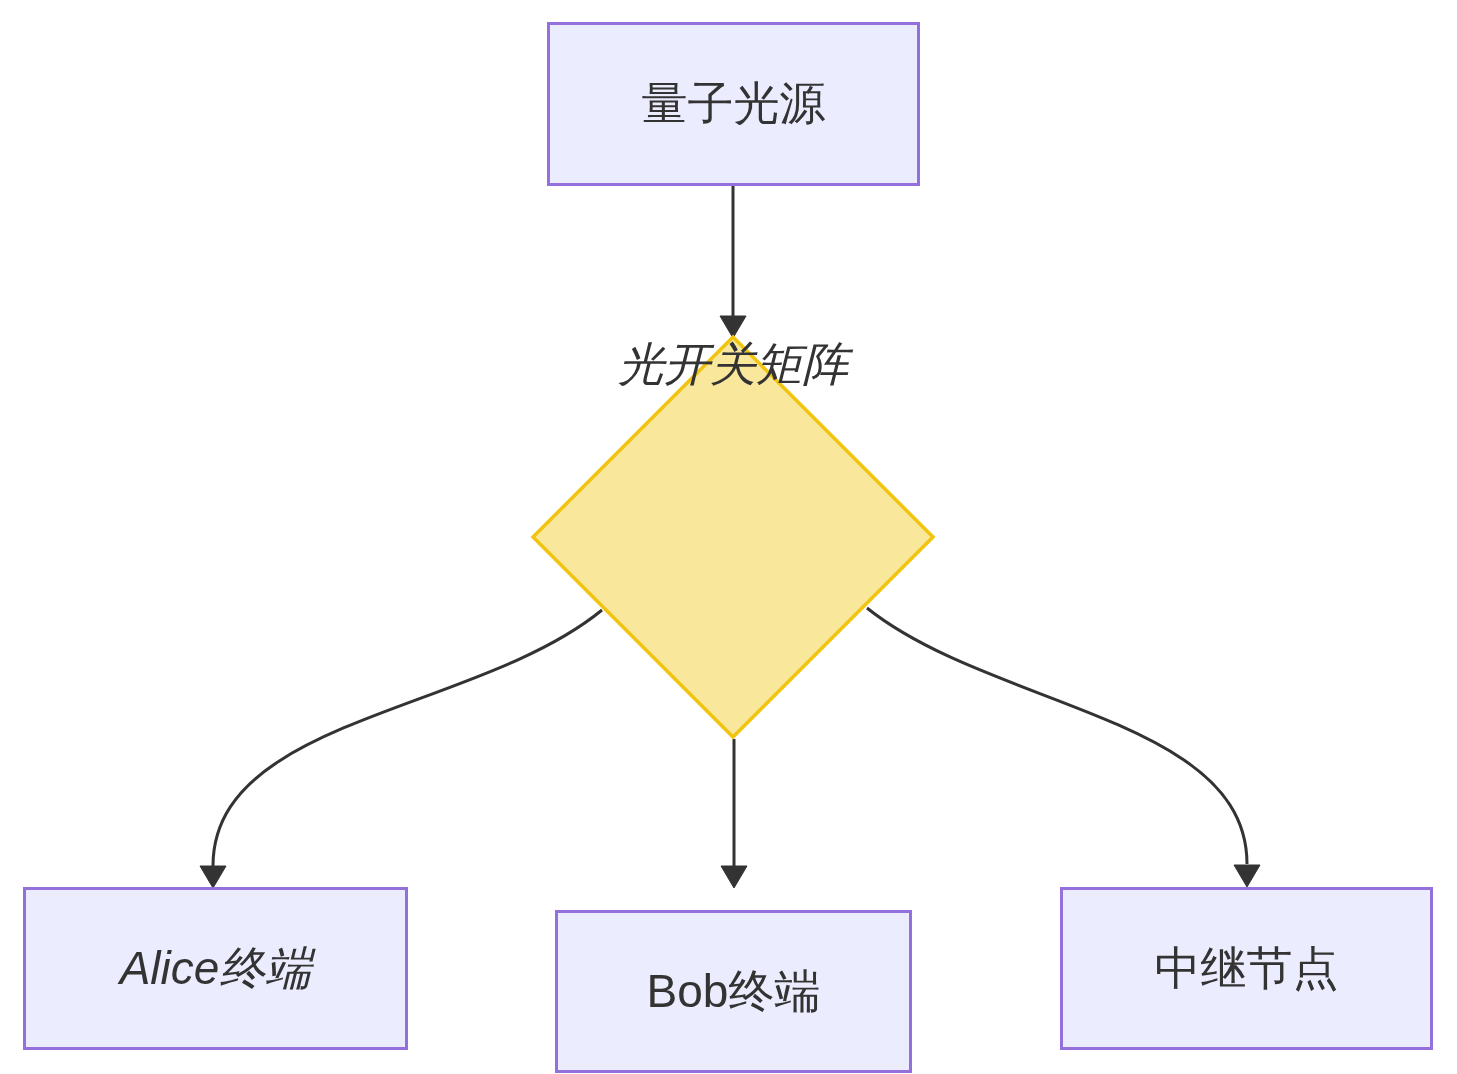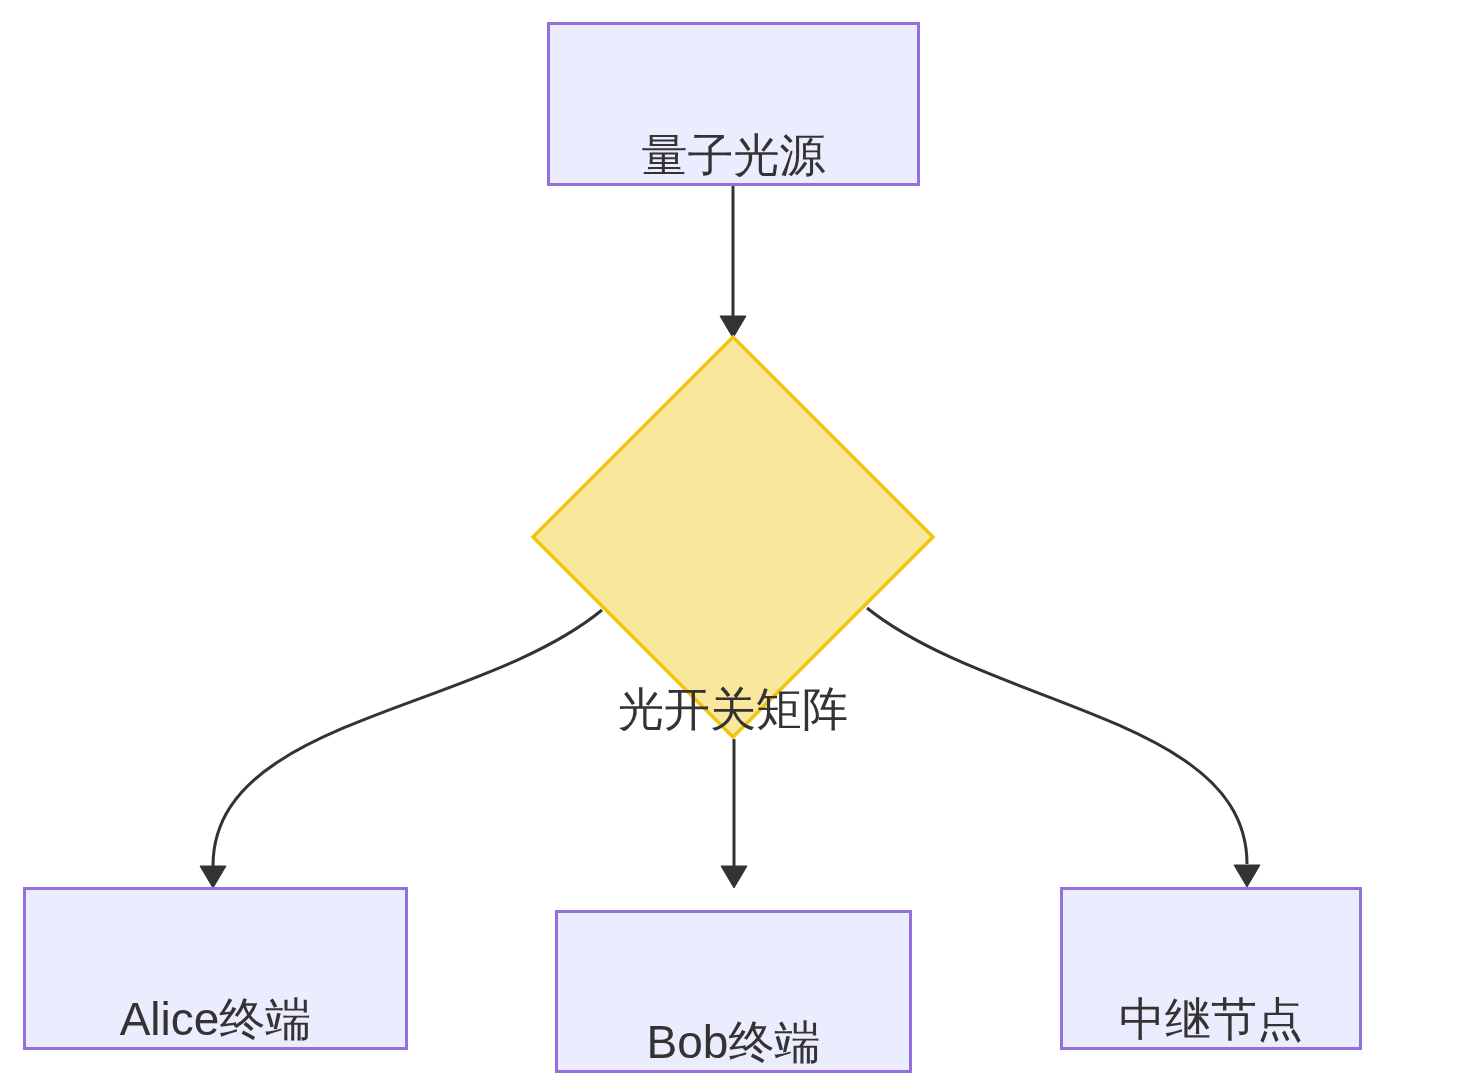--- a/index.html
+++ b/index.html
@@ -33,42 +33,43 @@
     stroke-width:1;
     stroke-linejoin:round;
   }
   .decision-shape{
     fill:var(--decision-fill);
     stroke:var(--decision-border);
     stroke-width:3.5;
   }
   .node{
     position:absolute;
-    display:flex;align-items:flex-end;justify-content:center;
+    display:flex;align-items:center;justify-content:center;
     box-sizing:border-box;
     background:var(--node-fill);
     border:3px solid var(--node-border);
   }
   .node .label, .diamond-label .label{
     color:var(--text-color);
     font-size:46px;
     line-height:1.2;
     white-space:nowrap;
     text-align:center;
   }
   .diamond-label{
     position:absolute;
-    display:flex;align-items:flex-end;justify-content:center;
+    display:flex;align-items:flex-start;justify-content:center;
     background:transparent;
     pointer-events:none;
+    font-style:italic;
   }
   .node-quantum-source{left:547px;top:22px;width:373px;height:164px;}
-  .node-alice-terminal{left:23px;top:887px;width:385px;height:163px;}
+  .node-alice-terminal{left:23px;top:887px;width:385px;height:163px;font-style:italic;}
   .node-bob-terminal{left:555px;top:887px;width:357px;height:163px;margin-top:23px;}
-  .node-relay-node{left:1060px;top:887px;width:302px;height:163px;}
+  .node-relay-node{left:1060px;top:887px;width:373px;height:163px;}
   .diamond-label-box{left:533px;top:337px;width:400px;height:400px;}
 </style>
 </head>
 <body>
 
 <div class="canvas">
 
   <svg class="edge-layer" width="1457" height="1074" viewBox="0 0 1457 1074" xmlns="http://www.w3.org/2000/svg">
 
     <path class="edge" d="M 733 186 L 733 317"></path>

